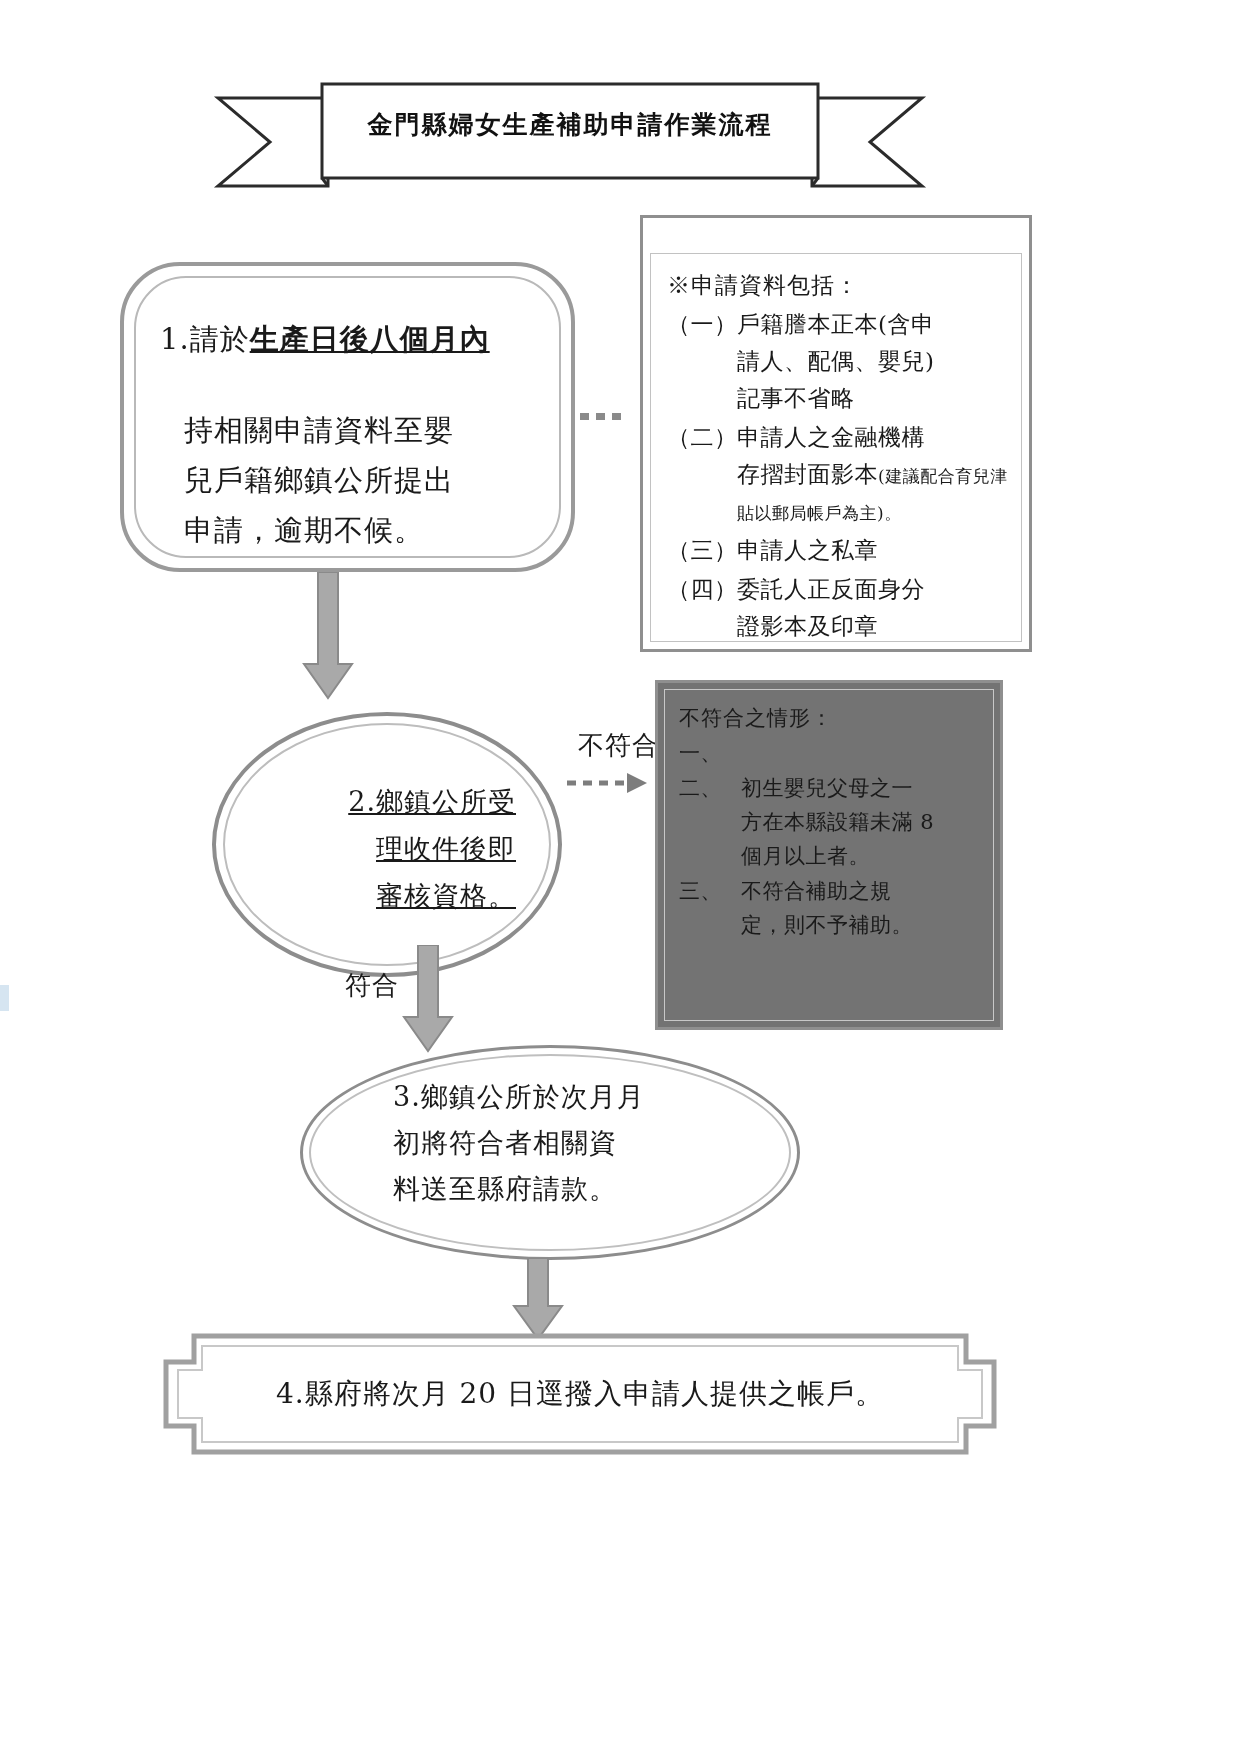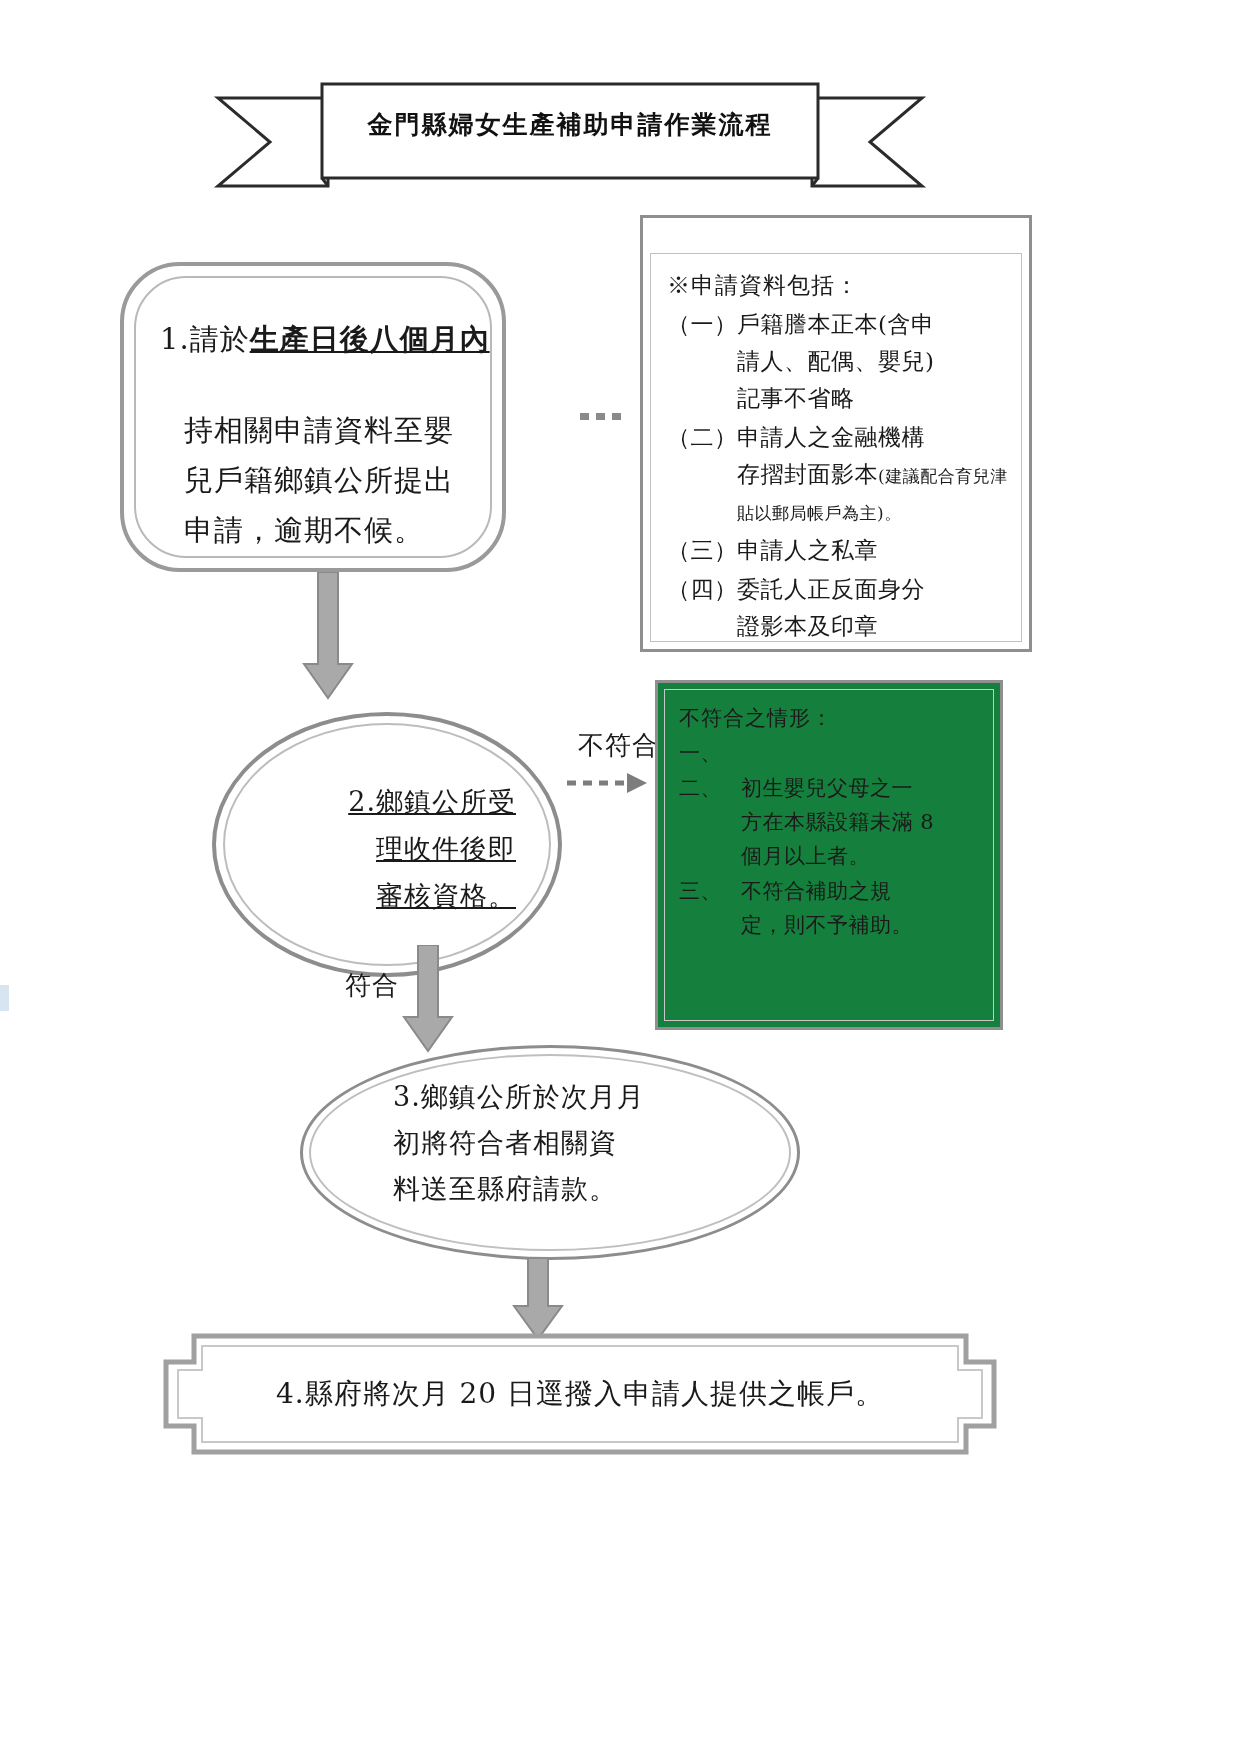--- a/index.html
+++ b/index.html
@@ -45,21 +45,21 @@
   
   .node-text {
     white-space: pre-line;
   }
 
   
   #step1 {
     position: absolute;
     left: 120px;
     top: 262px;
-    width: 386px;
+    width: 455px;
     height: 310px;
     border: 4px solid #9a9a9a;
     border-radius: 60px;
     box-sizing: border-box;
   }
   #step1-inner {
     position: absolute;
     left: 10px;
     top: 10px;
     right: 10px;
@@ -161,21 +161,21 @@
   }
 
   
   #rejectbox {
     position: absolute;
     left: 655px;
     top: 680px;
     width: 348px;
     height: 350px;
     border: 3px solid #8f8f8f;
-    background: #15803d;
+    background: #737373;
     box-sizing: border-box;
   }
   #rejectbox-inner {
     position: absolute;
     left: 6px; top: 6px; right: 6px; bottom: 6px;
     border: 1px solid #c8c8c8;
     box-sizing: border-box;
     padding: 12px 10px 0 14px;
   }
   #rejectbox-title {

